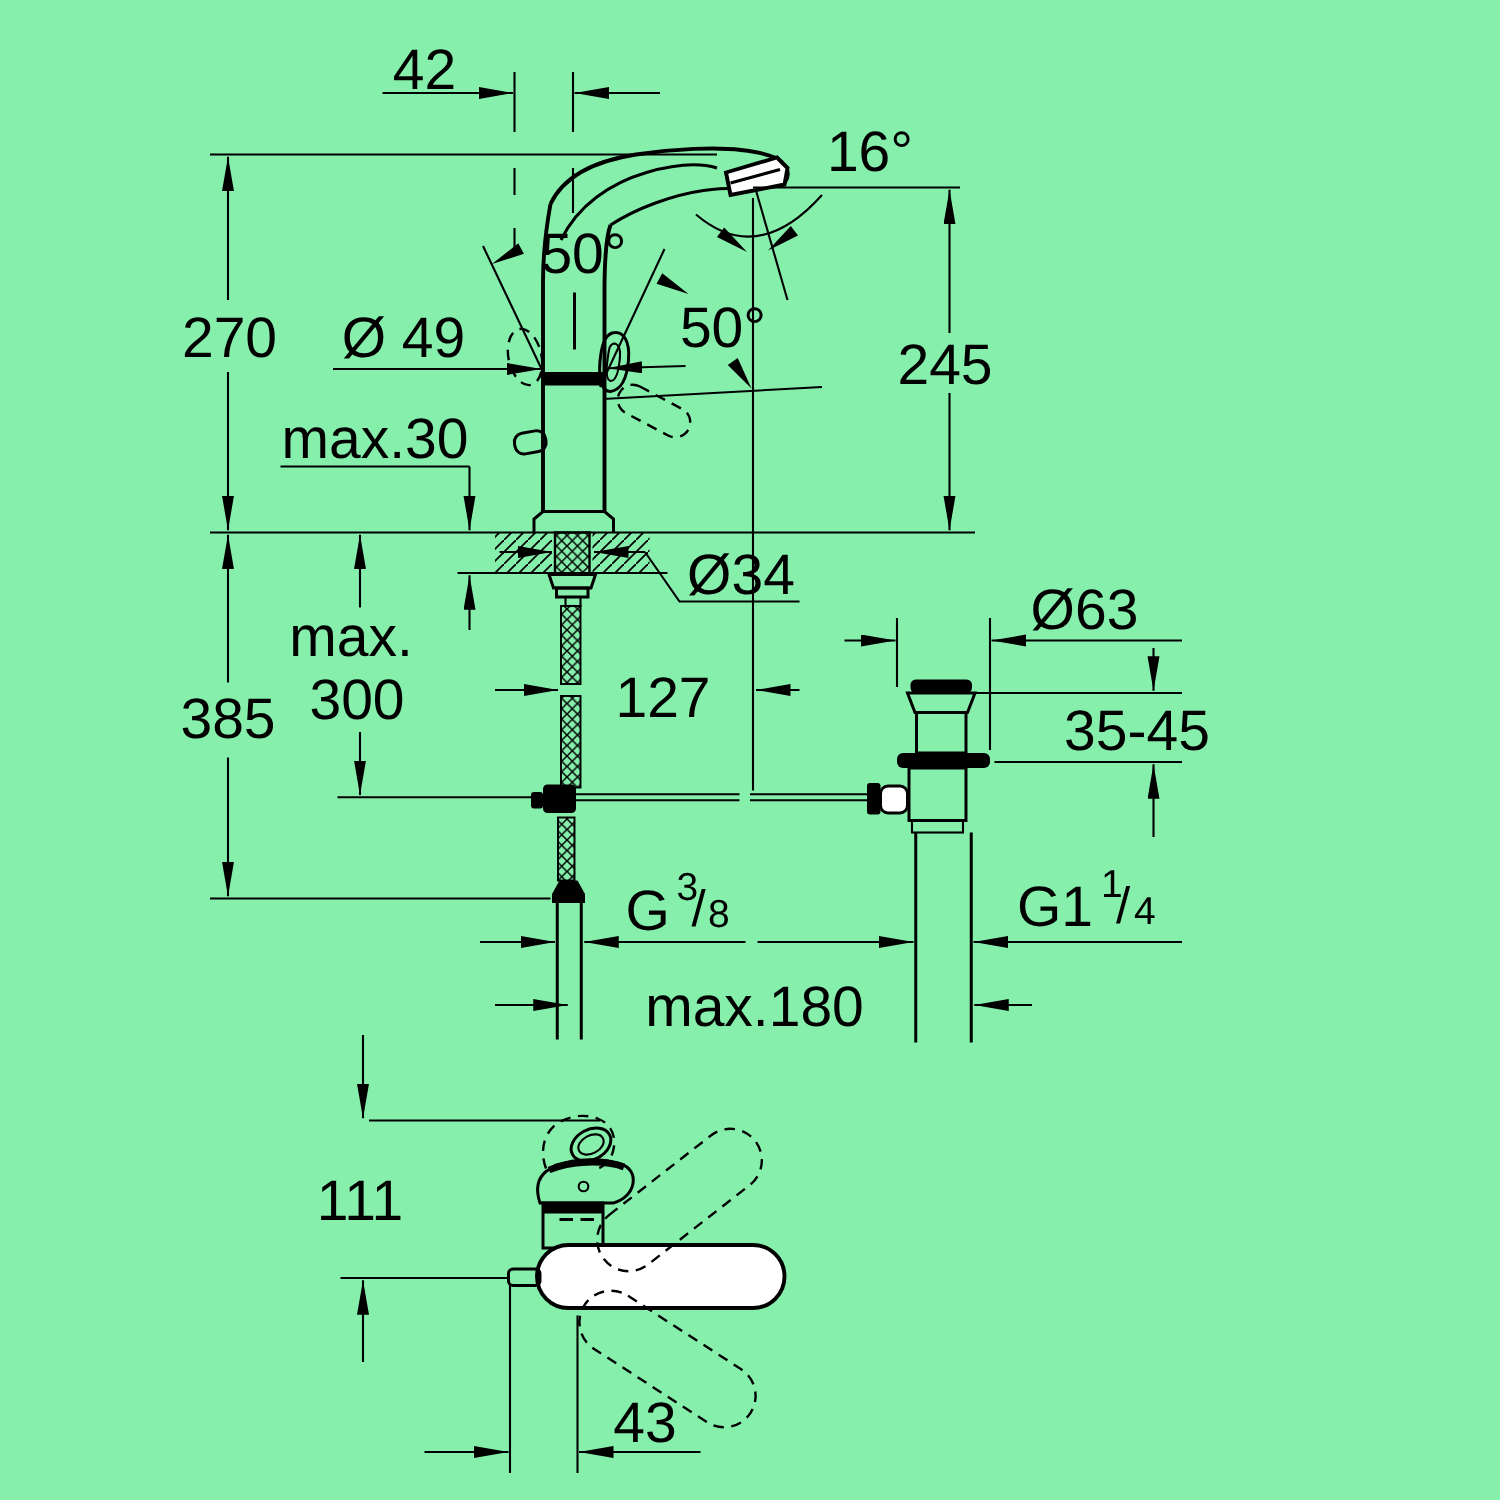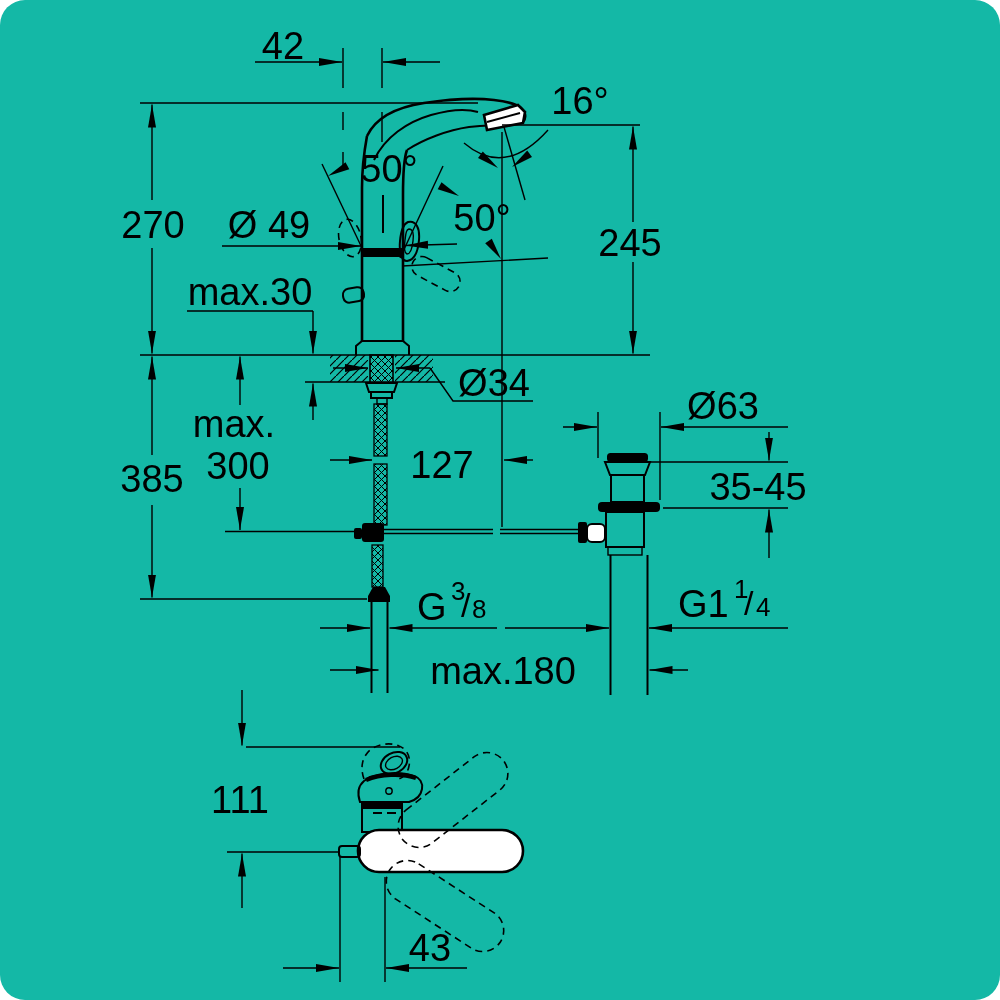--- a/index.html
+++ b/index.html
@@ -1,16 +1,16 @@
 <!DOCTYPE html>
 <html><head>
 <meta charset="utf-8">
 <style>
   html,body{margin:0;padding:0;background:#fff;}
-  .stage{position:relative;width:1000px;height:1000px;background:#14b8a6;overflow:hidden;border-radius:25px;}
+  .stage{position:relative;width:1000px;height:1000px;background:#86efac;overflow:hidden;}
   svg{display:block;}
   .dim{font-family:"Liberation Sans",sans-serif;font-size:38px;fill:#000;}
   .dim-sm{font-family:"Liberation Sans",sans-serif;font-size:26px;fill:#000;}
   .dim-sl{font-family:"Liberation Sans",sans-serif;font-size:34px;fill:#000;}
   .thin{stroke:#000;stroke-width:1.4;fill:none;}
   .med{stroke:#000;stroke-width:2;fill:none;}
   .bold{stroke:#000;stroke-width:2.6;fill:none;}
   .dashed{stroke:#000;stroke-width:1.6;fill:none;stroke-dasharray:7 5;}
   .fillk{fill:#000;stroke:none;}
 </style>

